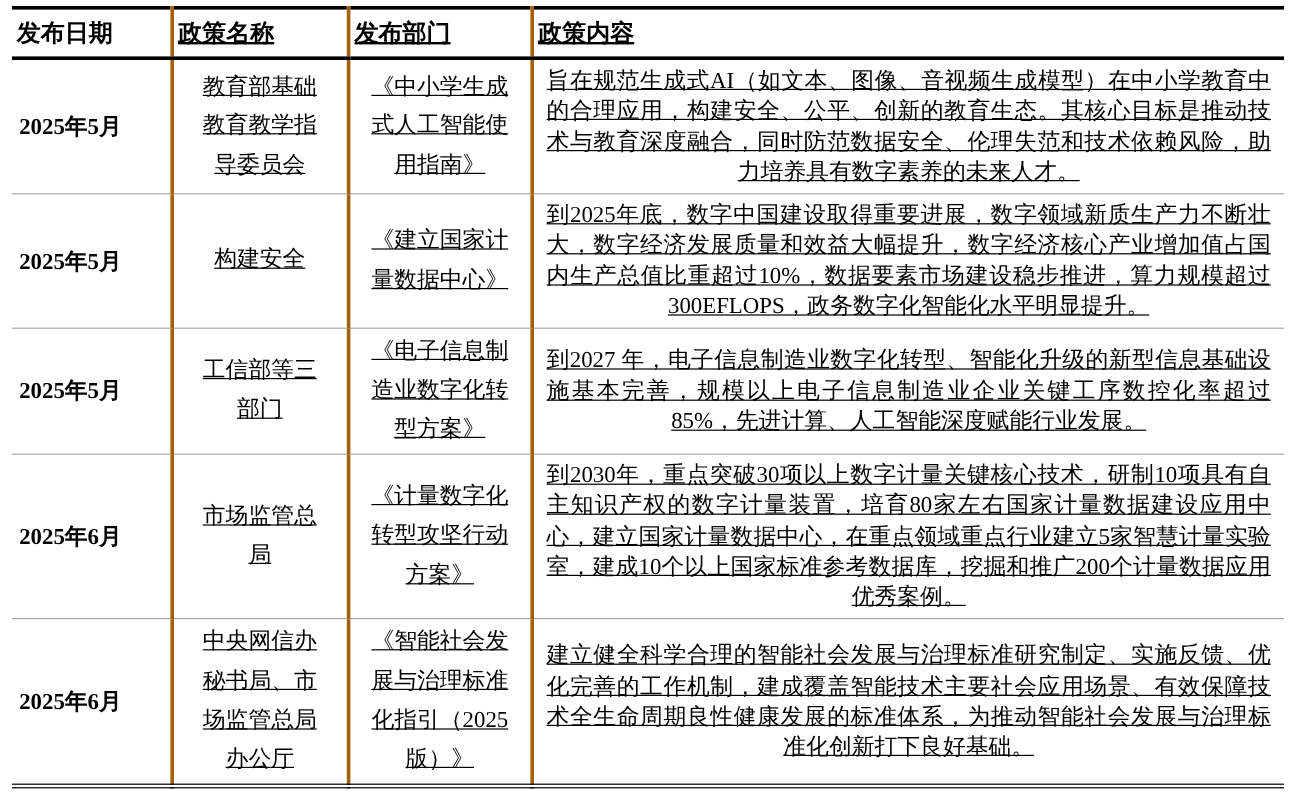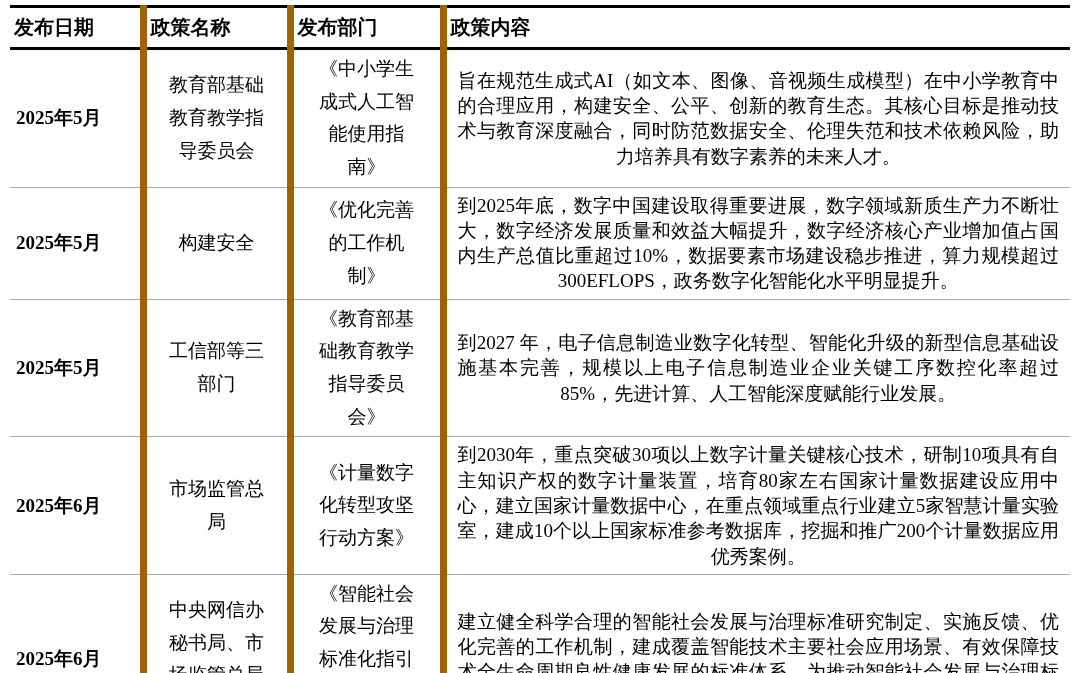--- a/index.html
+++ b/index.html
@@ -39,21 +39,22 @@
 
   thead th {
     font-size: 20px;
     font-weight: bold;
     height: 35px;
     border-bottom: 3px solid #000000;
     text-align: left;
     padding: 2px 4px;
   }
   th + th, td + td {
-    border-left: 7px solid #a16207;
+    border-left: 3px solid #a16207;
+    text-decoration: underline;
   }
   tbody tr + tr td {
     border-top: 1px solid #a8a8a8;
   }
   tbody td {
     font-size: 19px;
     vertical-align: middle;
     box-sizing: border-box;
   }
   td.col-date {
@@ -102,27 +103,27 @@
     <tbody>
       <tr>
         <td class="col-date">2025年5月</td>
         <td class="col-name">教育部基础教育教学指导委员会</td>
         <td class="col-dept">《中小学生成式人工智能使用指南》</td>
         <td class="col-content">旨在规范生成式AI（如文本、图像、音视频生成模型）在中小学教育中的合理应用，构建安全、公平、创新的教育生态。其核心目标是推动技术与教育深度融合，同时防范数据安全、伦理失范和技术依赖风险，助力培养具有数字素养的未来人才。</td>
       </tr>
       <tr>
         <td class="col-date">2025年5月</td>
         <td class="col-name">构建安全</td>
-        <td class="col-dept">《优化完善的工作机制》</td>
+        <td class="col-dept">《建立国家计量数据中心》</td>
         <td class="col-content">到2025年底，数字中国建设取得重要进展，数字领域新质生产力不断壮大，数字经济发展质量和效益大幅提升，数字经济核心产业增加值占国内生产总值比重超过10%，数据要素市场建设稳步推进，算力规模超过300EFLOPS，政务数字化智能化水平明显提升。</td>
       </tr>
       <tr>
         <td class="col-date">2025年5月</td>
         <td class="col-name">工信部等三部门</td>
-        <td class="col-dept">《教育部基础教育教学指导委员会》</td>
+        <td class="col-dept">《电子信息制造业数字化转型方案》</td>
         <td class="col-content">到2027 年，电子信息制造业数字化转型、智能化升级的新型信息基础设施基本完善，规模以上电子信息制造业企业关键工序数控化率超过85%，先进计算、人工智能深度赋能行业发展。</td>
       </tr>
       <tr>
         <td class="col-date">2025年6月</td>
         <td class="col-name">市场监管总局</td>
         <td class="col-dept">《计量数字化转型攻坚行动方案》</td>
         <td class="col-content">到2030年，重点突破30项以上数字计量关键核心技术，研制10项具有自主知识产权的数字计量装置，培育80家左右国家计量数据建设应用中心，建立国家计量数据中心，在重点领域重点行业建立5家智慧计量实验室，建成10个以上国家标准参考数据库，挖掘和推广200个计量数据应用优秀案例。</td>
       </tr>
       <tr>
         <td class="col-date">2025年6月</td>

